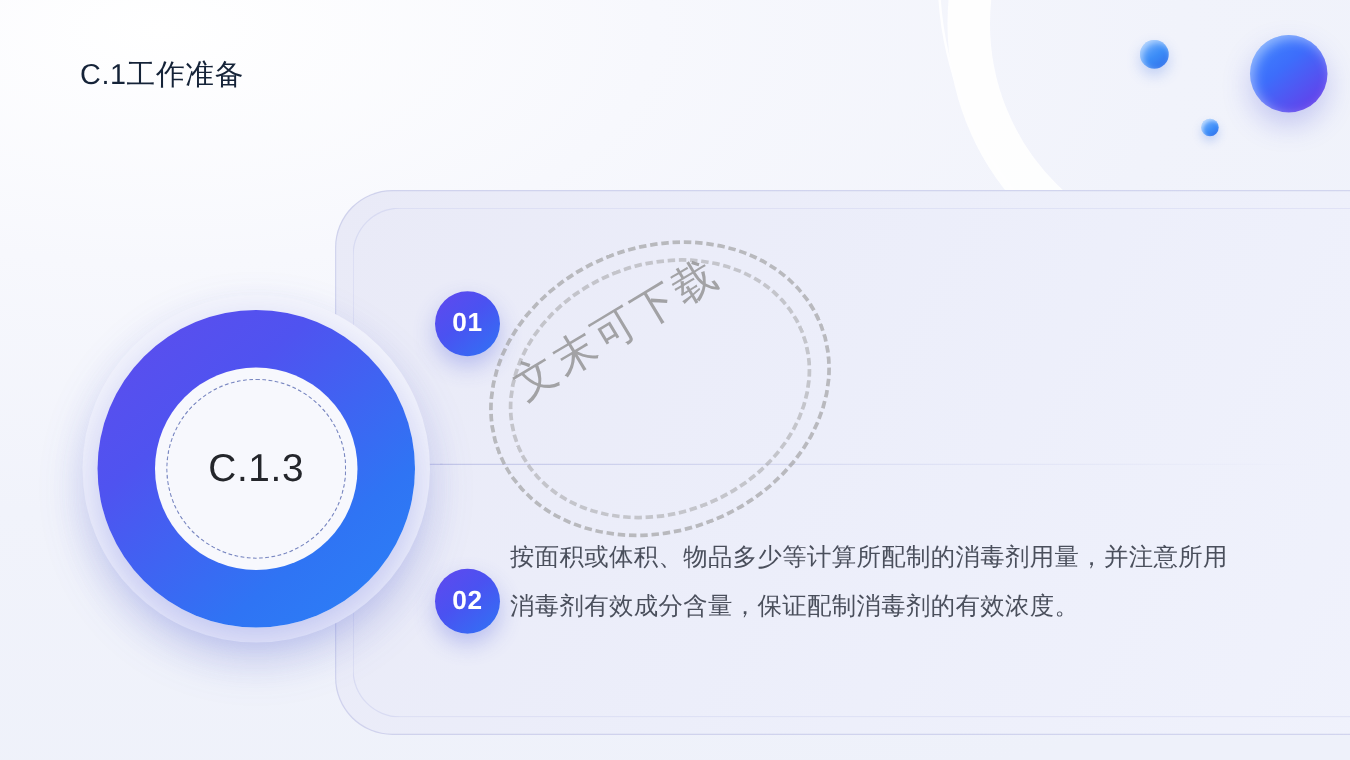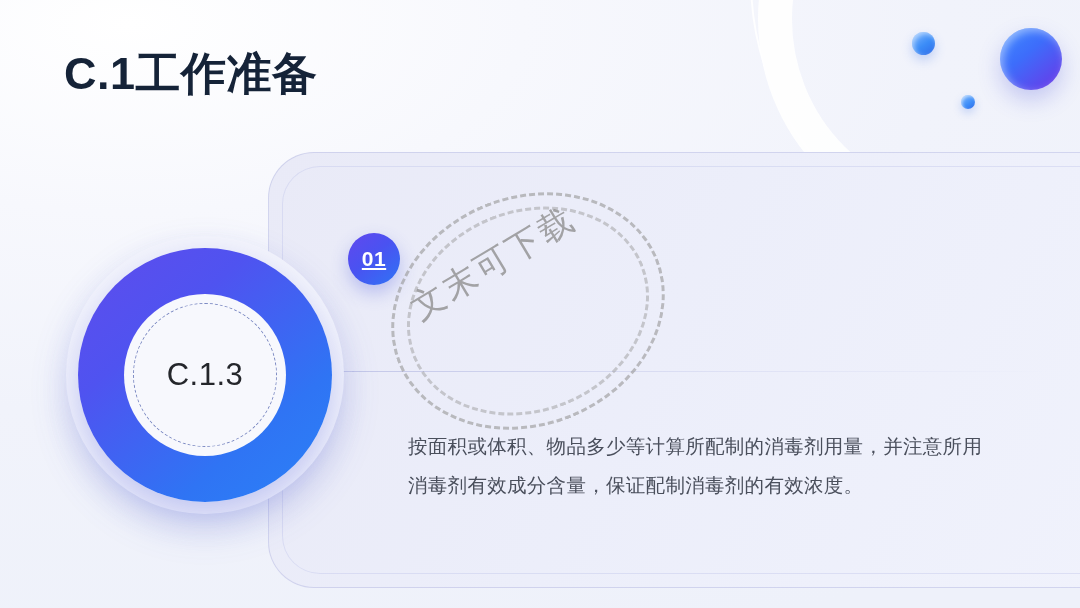--- a/index.html
+++ b/index.html
@@ -76,22 +76,22 @@
     background: linear-gradient(145deg, #83bbff 0%, #3d8df8 60%, #2f6be9 100%);
     box-shadow: 0 4px 8px rgba(60,110,230,.25),
                 inset 1.5px 1.5px 3px rgba(255,255,255,.5);
   }
 
   
   .title {
     position: absolute;
     left: 64px;
     top: 44px;
-    font-size: 45px;
-    font-weight: bold;
+    font-size: 23px;
+    font-weight: normal;
     letter-spacing: .5px;
     color: #152338;
     white-space: nowrap;
   }
 
   
   .panel {
     position: absolute;
     left: 268px;
     top: 152px;
@@ -197,21 +197,20 @@
     border-radius: 50%;
     background: linear-gradient(140deg, #6148ee 0%, #4a52f1 45%, #2f74f5 100%);
     color: #ffffff;
     font-size: 21px;
     font-weight: bold;
     display: flex;
     align-items: center;
     justify-content: center;
     box-shadow: 0 8px 18px rgba(70,84,220,.30);
     letter-spacing: .5px;
-    text-decoration: underline;
   }
   .badge-01 { left: 348px; top: 233px; }
   .badge-02 { left: 348px; top: 455px; }
 
   
   .para {
     position: absolute;
     font-size: 19.5px;
     line-height: 39px;
     color: #4a4f5c;
@@ -284,20 +283,21 @@
   <div class="divider"></div>
 
   <div class="big-circle-halo"></div>
   <div class="big-circle-ring"></div>
   <div class="big-circle-white"></div>
   <div class="big-circle-dash"></div>
   <div class="big-circle-label">C.1.3</div>
 
   <div class="badge badge-01">01</div>
 
+  <div class="badge badge-02">02</div>
   <div class="para para-2">按面积或体积、物品多少等计算所配制的消毒剂用量，并注意所用消毒剂有效成分含量，保证配制消毒剂的有效浓度。</div>
 
   <div class="watermark">
     <div class="wm-ring"></div>
     <div class="wm-ring2"></div>
     <div class="wm-text">文末可下载</div>
   </div>
 
 </div>
 

